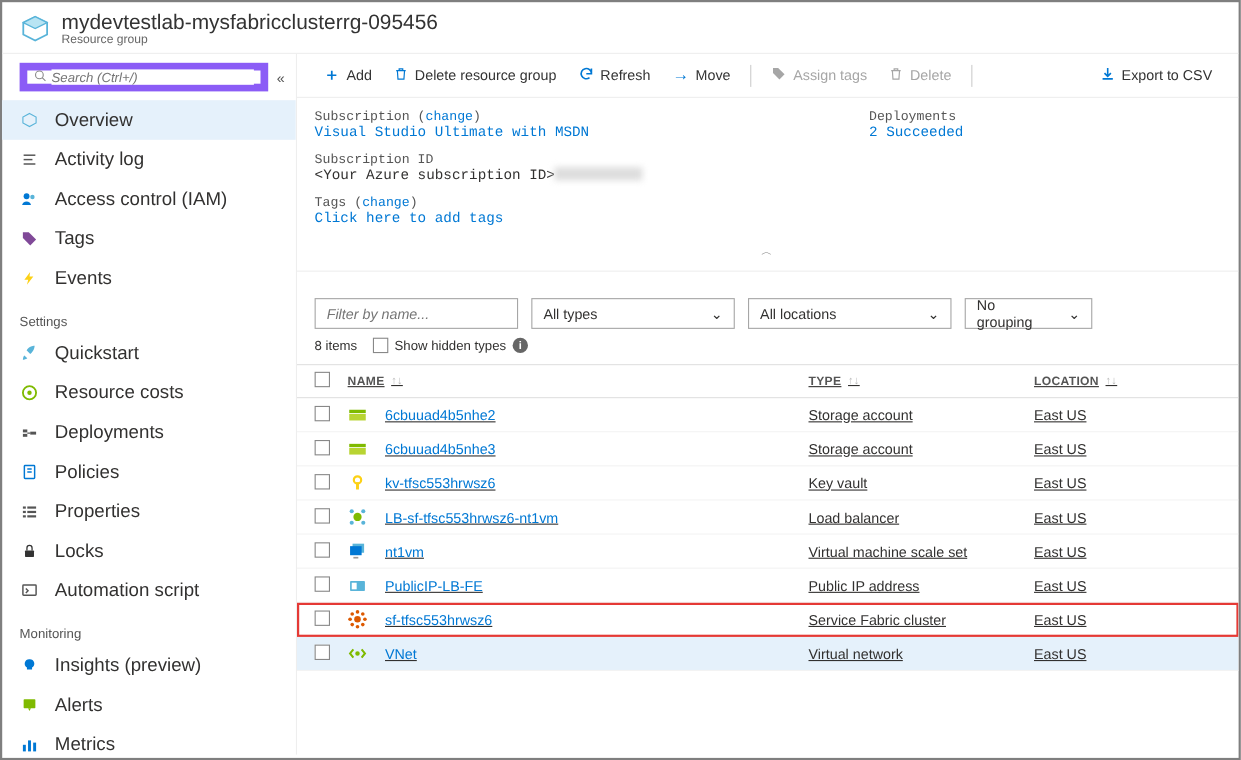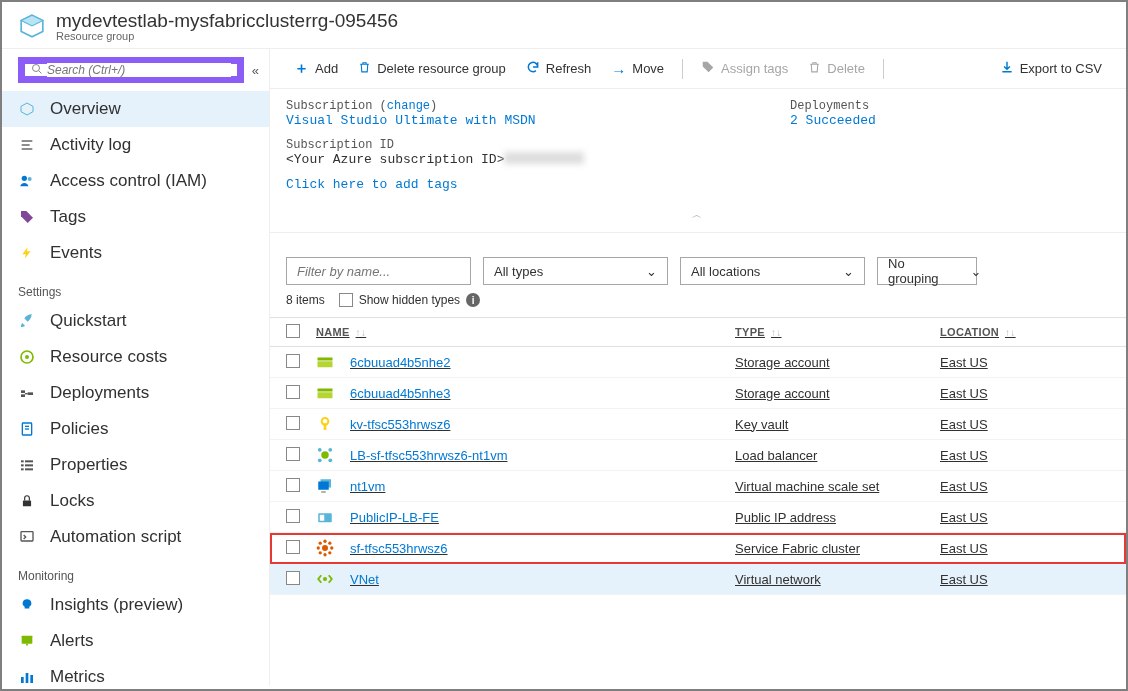--- a/index.html
+++ b/index.html
@@ -94,21 +94,21 @@
     .filter-input, .filter-select {
       border: 1px solid #a6a6a6;
       height: 28px;
       padding: 0 10px;
       font-size: 13px;
       background: #fff;
       margin-top: 10px;
     }
     .filter-input { width: 185px; font-style: italic; color: #888; }
     .filter-select { width: 185px; display:flex; align-items:center; justify-content:space-between;gap:32px; }
-    .filter-select.short { width: 100px; }
+    .filter-select.short { width: 116px; }
     .items-meta { display: flex; align-items: center; padding: 0 16px 10px 16px; font-size: 12px; gap: 14px; }
     .checkbox { width: 14px; height: 14px; border: 1px solid #888; display:inline-block; background:#fff; flex-shrink:0; }
     .table { width: 100%; text-decoration: underline; }
     .thead { display: flex; padding: 6px 16px; border-top: 1px solid #e0e0e0; border-bottom: 1px solid #e0e0e0; font-size: 11px; font-weight: 600; color: #555; letter-spacing: 0.3px; }
     .col-check { width: 30px; }
     .col-name { flex: 1; display:flex; align-items:center; gap:6px;}
     .col-type { width: 205px; display:flex; align-items:center; gap:6px;}
     .col-loc { width: 170px; display:flex; align-items:center; gap:6px;}
     .trow { display: flex; align-items: center; padding: 6px 16px; border-bottom: 1px solid #f3f3f3; font-size: 13px; }
     .trow.hover { background: #e5f1fb; }
@@ -351,20 +351,21 @@
         </div>
     </div>
 
     <div class="essentials">
       <div class="ess-row">
         <div class="ess-col">
           <div class="ess-label"><span>Subscription</span> (<span class="ess-link">change</span>)</div>
           <div class="ess-value"><span class="ess-link">Visual Studio Ultimate with MSDN</span></div>
           <div class="ess-label">Subscription ID</div>
           <div class="ess-value"><span>&lt;Your Azure subscription ID&gt;</span><span class="blurred" style="width:80px;background:#ddd;height:12px;">&nbsp;&nbsp;&nbsp;&nbsp;&nbsp;&nbsp;&nbsp;&nbsp;&nbsp;&nbsp;&nbsp;&nbsp;</span></div>
+          <div class="ess-label"><span>Tags</span> (<span class="ess-link">change</span>)</div>
           <div class="ess-value"><span class="ess-link">Click here to add tags</span></div>
         </div>
         <div class="ess-col right">
           <div class="ess-label">Deployments</div>
           <div class="ess-value"><span class="ess-link">2 Succeeded</span></div>
         </div>
       </div>
       <div class="collapse-chevron">︿</div>
     </div>
 

